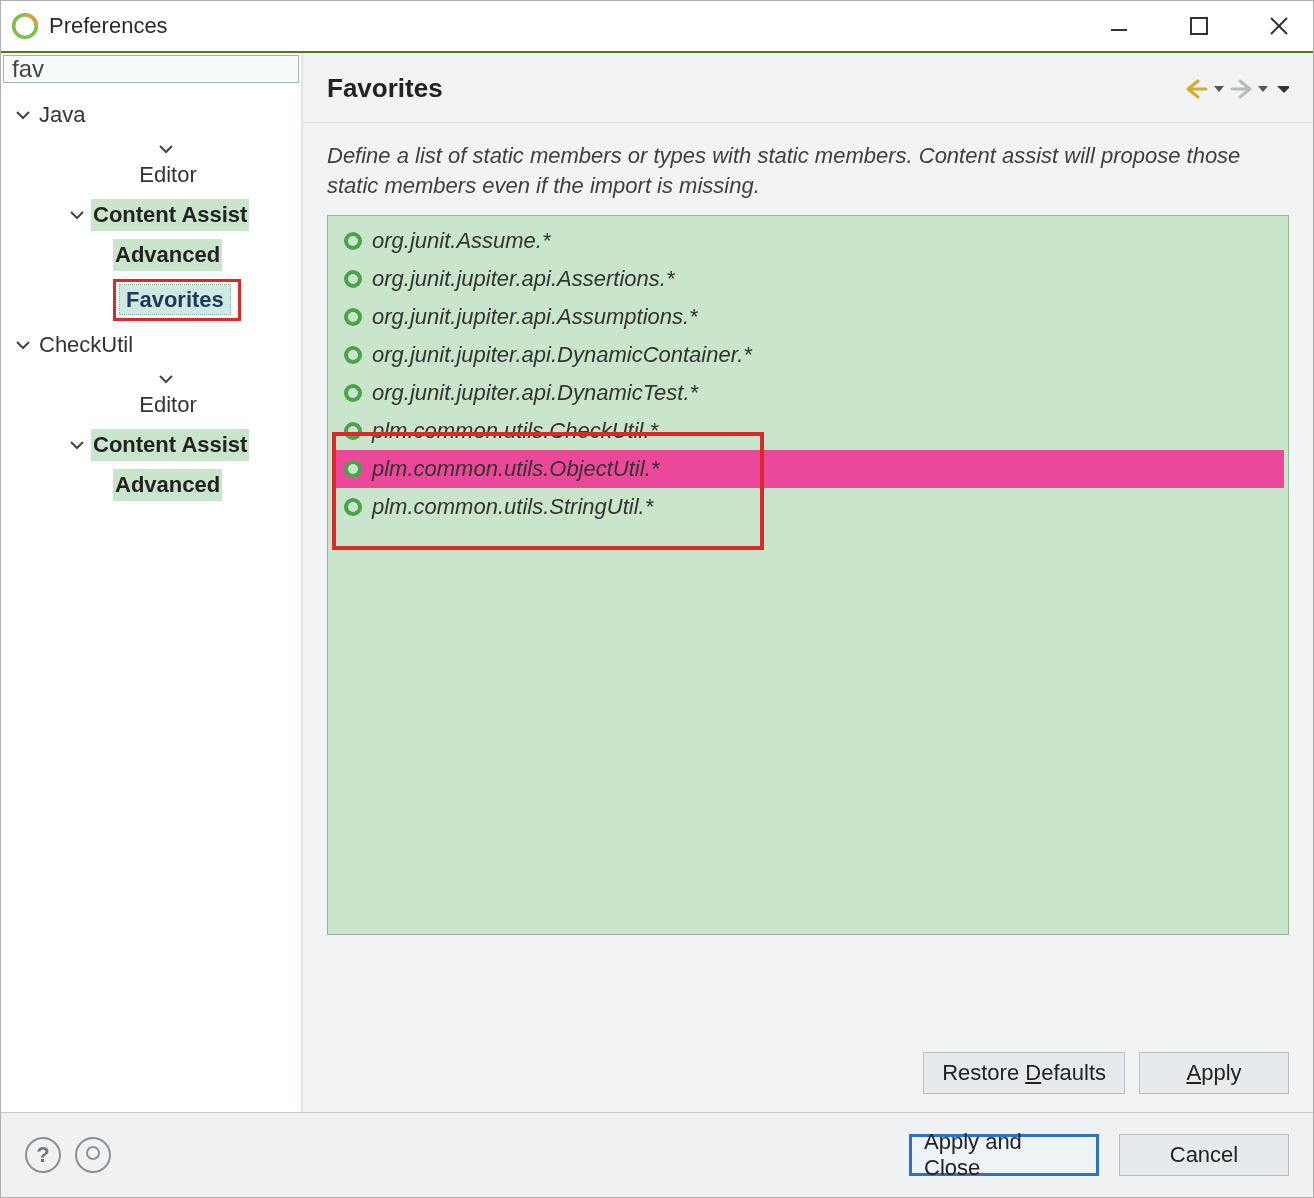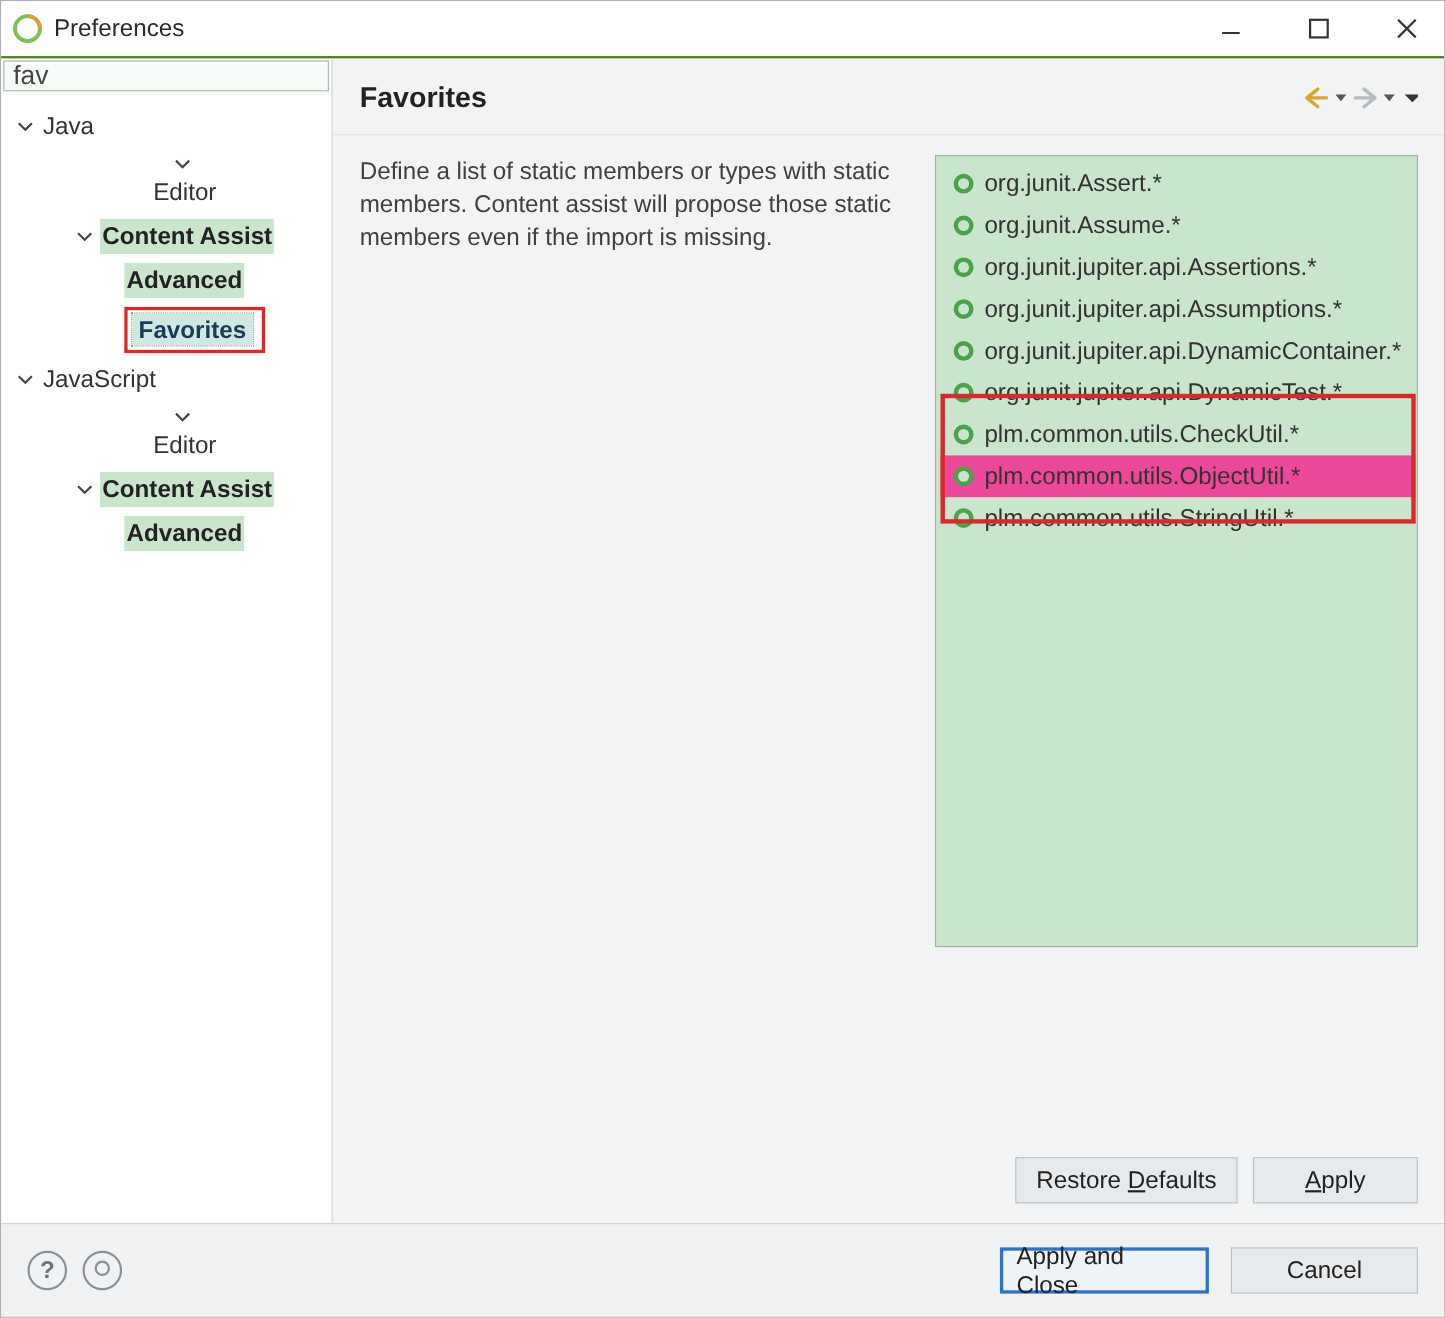--- a/index.html
+++ b/index.html
@@ -62,21 +62,21 @@
     padding: 0 0 0 0;
   }
   .content-header {
     display: flex; align-items: center; padding: 20px 24px 18px 24px;
     border-bottom: 1px solid #dfe4e6;
   }
   .content-header h2 { margin: 0; font-size: 26px; color: #222; font-weight: 700; }
   .header-nav { margin-left: auto; display: flex; align-items: center; gap: 2px; }
   .nav-arrow { width: 28px; height: 28px; display: flex; align-items: center; justify-content: center; }
   .nav-drop { width: 12px; height: 28px; display: flex; align-items: center; justify-content: center; }
-  .content-body { padding: 18px 24px 8px 24px; flex: 1; display: flex; flex-direction: row; }
+  .content-body { padding: 18px 24px 8px 24px; flex: 1; display: flex; flex-direction: column; font-style: italic; }
   .desc { font-size: 22px; color: #404040; line-height: 30px; margin-bottom: 14px; }
   .list-and-buttons { flex: 1; display: flex; gap: 14px; align-items: flex-start; }
   .fav-list {
     flex: 1; height: 720px; background: #c9e5cb; border: 1px solid #9cb39e;
     padding: 6px 4px; overflow: auto; position: relative;
   }
   .fav-item {
     display: flex; align-items: center; gap: 8px; padding: 6px 10px;
     font-size: 22px; color: #333;
   }
@@ -181,21 +181,21 @@
       <div class="tree-row pad4 favorites-row">
         <span class="tree-label"><span class="inner-fav">Favorites</span></span>
       </div>
 
       <div class="tree-row pad1">
         <span class="expander chev-down">
           <svg width="16" height="16">
               <polyline points="2,5 8,11 14,5" fill="none" stroke="#444" stroke-width="2"></polyline>
             </svg>
         </span>
-        <span class="tree-label">JavaScript</span>
+        <span class="tree-label">CheckUtil</span>
       </div>
       <div class="tree-row pad2">
         <span class="expander chev-down">
           <svg width="16" height="16">
               <polyline points="2,5 8,11 14,5" fill="none" stroke="#444" stroke-width="2"></polyline>
             </svg>
         </span>
         <span class="tree-label">Editor</span>
       </div>
       <div class="tree-row pad3">
@@ -249,29 +249,20 @@
 
       <div class="list-and-buttons">
         <div class="fav-list">
           <div class="fav-item">
             <span class="type-icon">
               <svg viewBox="0 0 22 22" width="22" height="22">
                   <circle cx="11" cy="11" r="9" fill="#4aa24a"></circle>
                   <circle cx="11" cy="11" r="5" fill="#c9e5cb"></circle>
                 </svg>
             </span>
-            <span>org.junit.Assert.*</span>
-          </div>
-          <div class="fav-item">
-            <span class="type-icon">
-              <svg viewBox="0 0 22 22" width="22" height="22">
-                  <circle cx="11" cy="11" r="9" fill="#4aa24a"></circle>
-                  <circle cx="11" cy="11" r="5" fill="#c9e5cb"></circle>
-                </svg>
-            </span>
             <span>org.junit.Assume.*</span>
           </div>
           <div class="fav-item">
             <span class="type-icon">
               <svg viewBox="0 0 22 22" width="22" height="22">
                   <circle cx="11" cy="11" r="9" fill="#4aa24a"></circle>
                   <circle cx="11" cy="11" r="5" fill="#c9e5cb"></circle>
                 </svg>
             </span>
             <span>org.junit.jupiter.api.Assertions.*</span>

